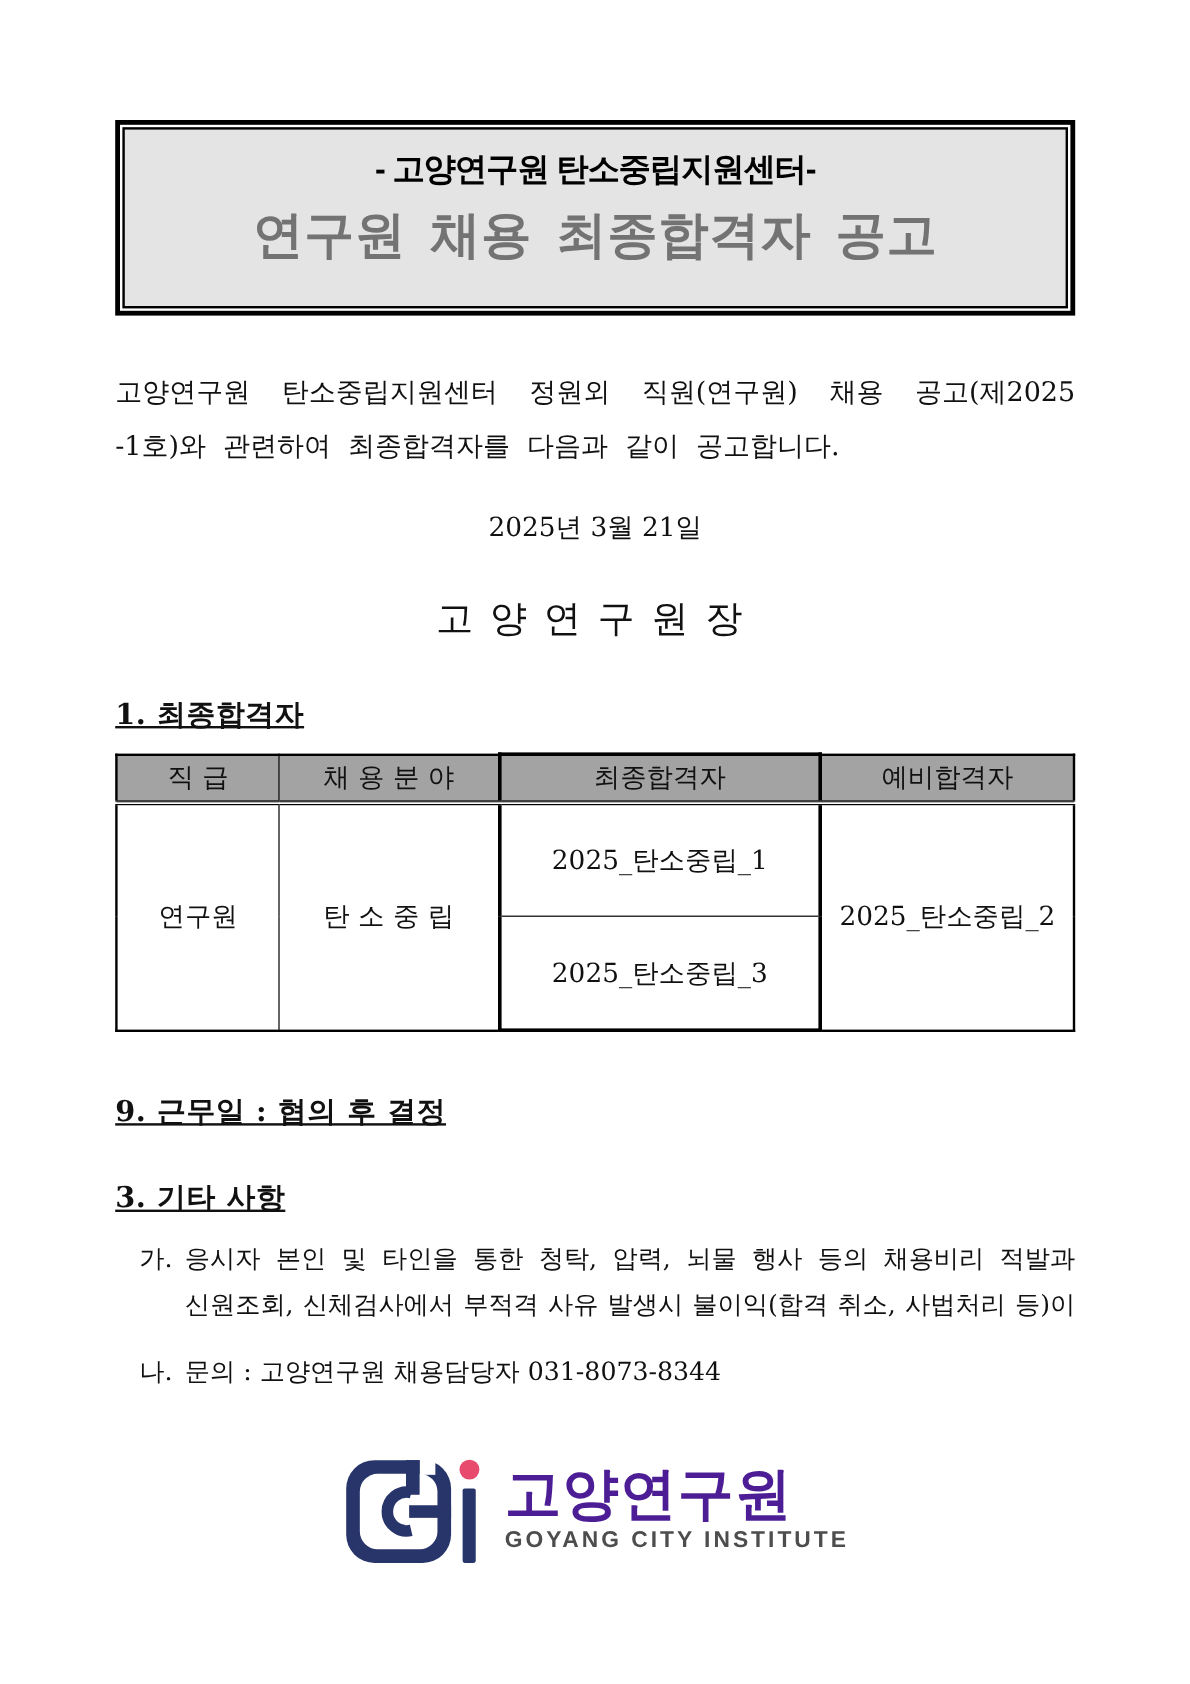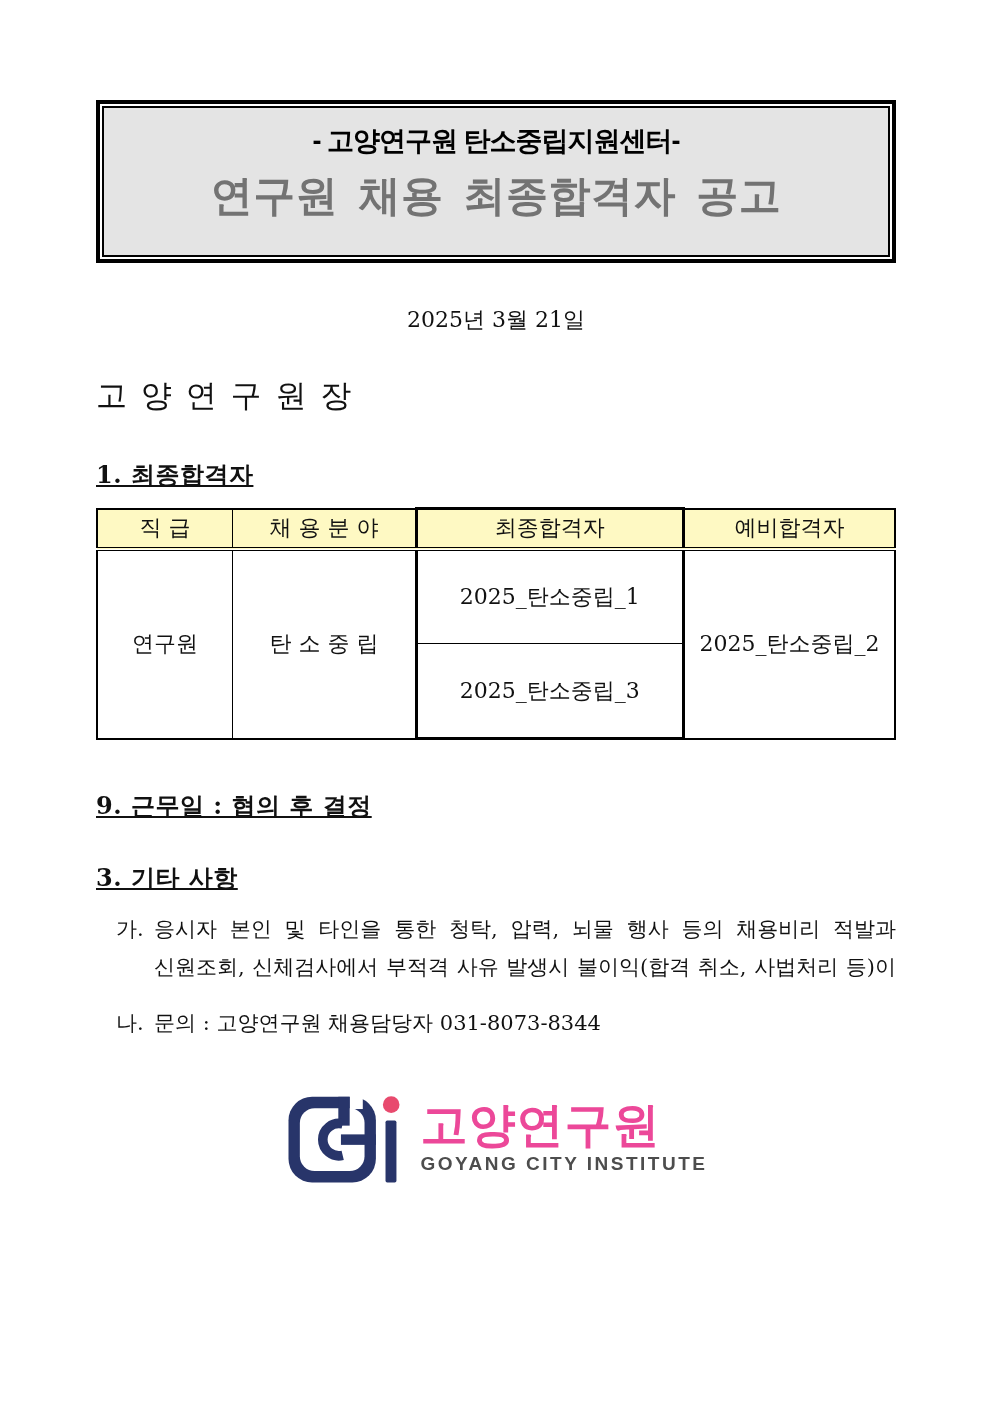--- a/index.html
+++ b/index.html
@@ -30,80 +30,82 @@
     word-spacing: 8px; margin-top: 9px; color: #737373;
   }
 
   
   .intro { margin-top: 42px; font-size: 22.5px; line-height: 45px; word-spacing: 7px; }
   .jline { text-align: justify; text-align-last: justify; }
 
   .date-line { margin-top: 30px; text-align: center; font-size: 22px; }
 
   .signature {
-    margin-top: 40px; text-align: left; font-size: 31px;
+    margin-top: 40px; text-align: center; font-size: 31px;
     letter-spacing: 2px; padding-right: 8px;
   }
 
   
   .sec { font-weight: bold; font-size: 24px; letter-spacing: 0.5px; text-decoration: underline; }
   .sec1 { margin-top: 42px; }
   .sec2 { margin-top: 50px; }
   .sec3 { margin-top: 40px; }
 
   
   table.cand {
     width: 100%; margin-top: 16px;
     border-collapse: collapse; table-layout: fixed;
     font-size: 22px; text-align: center;
     border: 2px solid #000;
   }
   table.cand th, table.cand td { border: 1px solid #000; }
   table.cand th {
-    height: 40px; background: #fef9c3; font-weight: normal;
+    height: 40px; background: #a3a3a3; font-weight: normal;
     border-bottom: 4px double #000;
   }
   table.cand td { height: 95px; }
   .thick-l { border-left: 3px solid #000 !important; }
   .thick-r { border-right: 3px solid #000 !important; }
   .thick-t { border-top: 3px solid #000 !important; }
   .thick-b { border-bottom: 3px solid #000 !important; border-radius: 26px; }
 
   
   .item { display: flex; padding-left: 20px; font-size: 21px; line-height: 38px; }
   .item-ga { margin-top: 16px; }
   .item-na { margin-top: 18px; }
   .item .marker { width: 38px; flex: none; }
   .item .text { flex: 1; }
 
   
   .logo { margin-top: 46px; display: flex; justify-content: center; align-items: center; gap: 18px; }
   .logo-text { display: flex; flex-direction: column; }
   .logo-kr {
     font-family: "Liberation Sans", "DejaVu Sans", sans-serif;
-    font-weight: 800; font-size: 47px; color: #ec4899; letter-spacing: 1px; line-height: 1.1;
+    font-weight: 800; font-size: 47px; color: #4c1d95; letter-spacing: 1px; line-height: 1.1;
   }
   .logo-en {
     font-family: "Liberation Sans", "DejaVu Sans", sans-serif;
     font-weight: 700; font-size: 19px; color: #4d4d4d; letter-spacing: 2.5px; margin-top: 3px;
   }
 </style>
 </head>
 <body>
 
 <div class="content">
 
   <div class="header-box">
     <div class="header-box-inner">
       <div class="hb-sub">- 고양연구원 탄소중립지원센터-</div>
       <div class="hb-title">연구원 채용 최종합격자 공고</div>
     </div>
   </div>
 
   <div class="intro">
+    <div class="jline">고양연구원 탄소중립지원센터 정원외 직원(연구원) 채용 공고(제2025</div>
+    <div>-1호)와 관련하여 최종합격자를 다음과 같이 공고합니다.</div>
   </div>
 
   <div class="date-line">2025년 3월 21일</div>
 
   <div class="signature">고 양 연 구 원 장</div>
 
   <div class="sec sec1">1. 최종합격자</div>
 
   <table class="cand">
     <colgroup>

